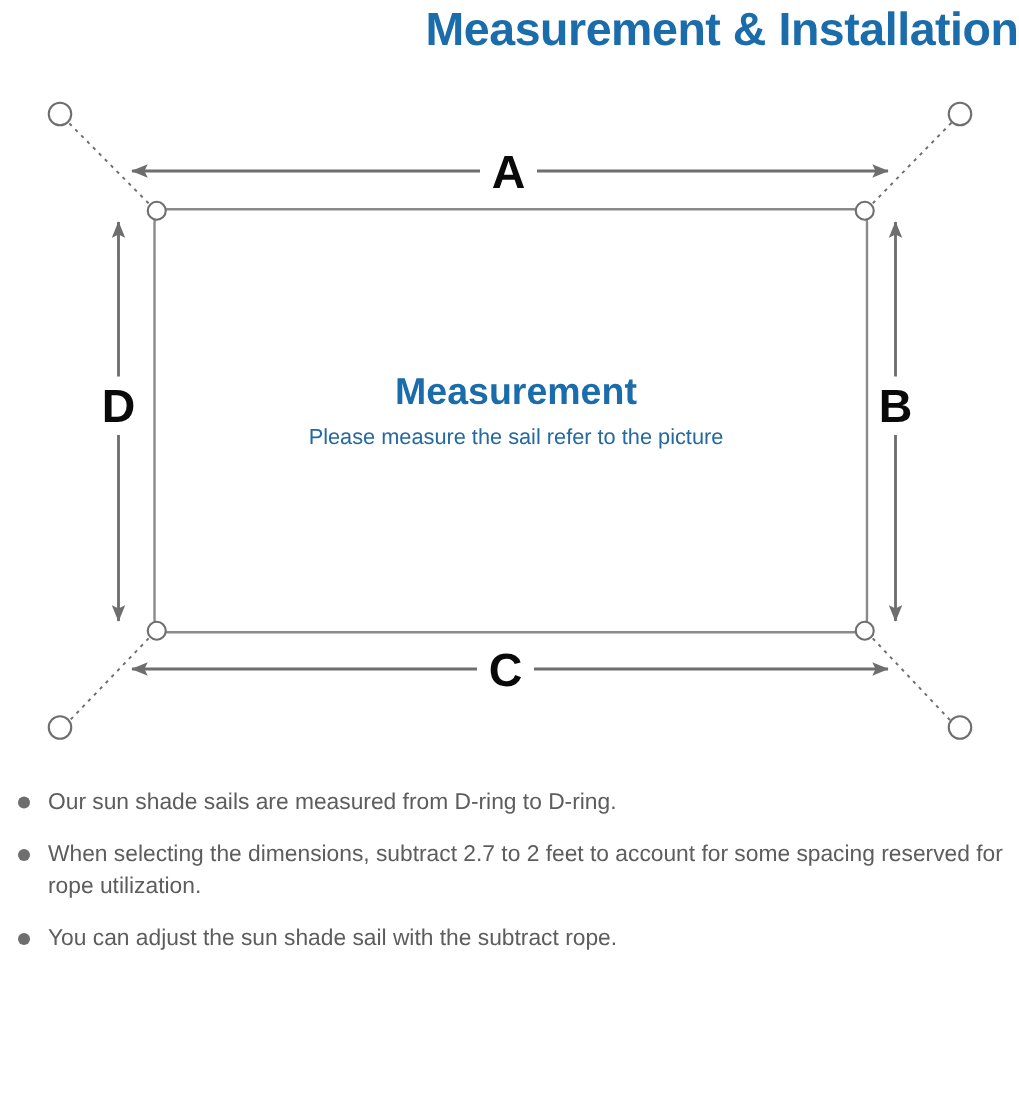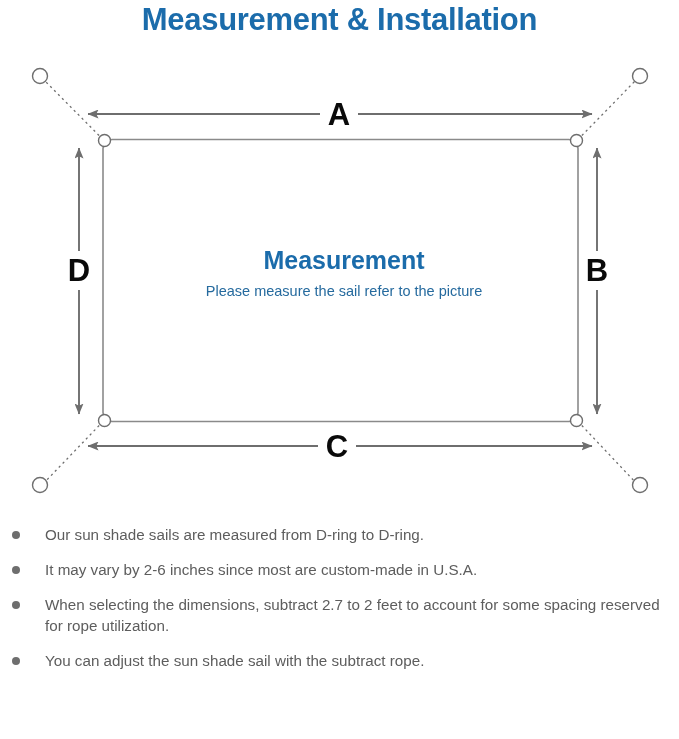--- a/index.html
+++ b/index.html
@@ -23,21 +23,21 @@
   }
 
   
   #title {
     position: absolute;
     left: 0;
     top: 0;
     width: 679px;
     height: 42px;
     line-height: 40px;
-    text-align: center;
+    text-align: right;
     font-family: "Liberation Sans", sans-serif;
     font-weight: bold;
     font-size: 31px;
     letter-spacing: -0.3px;
     color: #1b6cab;
     white-space: nowrap;
   }
 
   
   #diagram {
@@ -91,21 +91,20 @@
     position: absolute;
     left: 12px;
     top: 7px;
     width: 8px;
     height: 8px;
     border-radius: 50%;
     background: #6e6e6e;
   }
   .note-text {
     display: block;
-    margin-left: 13px;
   }
 </style>
 </head>
 <body>
 
 <div id="page">
 
   <div id="title">Measurement &amp; Installation</div>
 
   <div id="diagram">
@@ -167,24 +166,20 @@
     </svg>
   </div>
 
   <div id="notes">
 
     <div class="note-row">
       <span class="bullet"></span>
       <span class="note-text">Our sun shade sails are measured from D-ring to D-ring.</span>
     </div>
 
-    <div class="note-row">
-      <span class="bullet"></span>
-      <span class="note-text">It may vary by 2-6 inches since most are custom-made in U.S.A.</span>
-    </div>
 
     <div class="note-row">
       <span class="bullet"></span>
       <span class="note-text">When selecting the dimensions, subtract 2.7 to 2 feet to account for some spacing reserved for rope utilization.</span>
     </div>
 
     <div class="note-row">
       <span class="bullet"></span>
       <span class="note-text">You can adjust the sun shade sail with the subtract rope.</span>
     </div>

